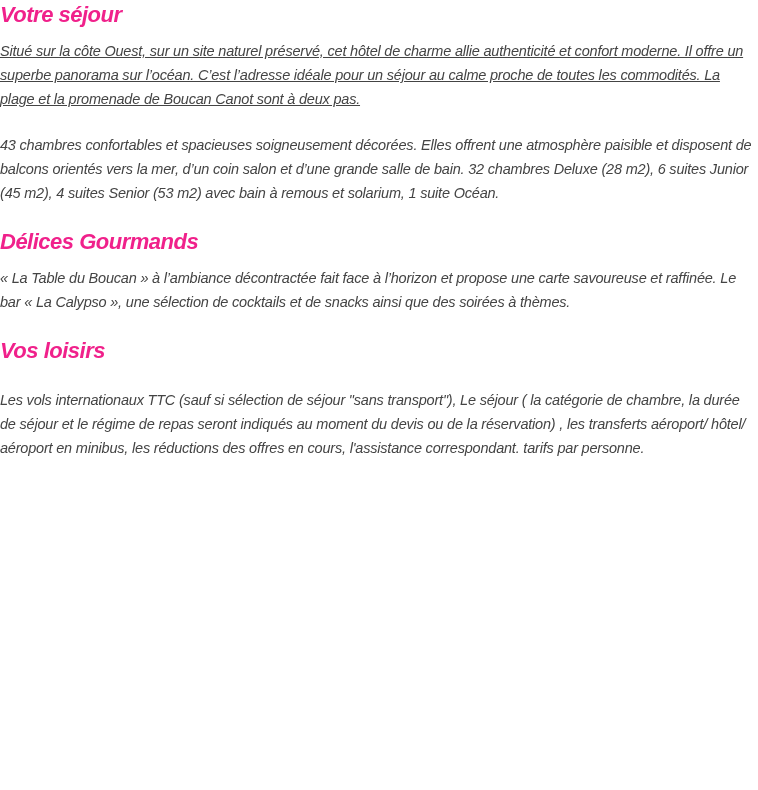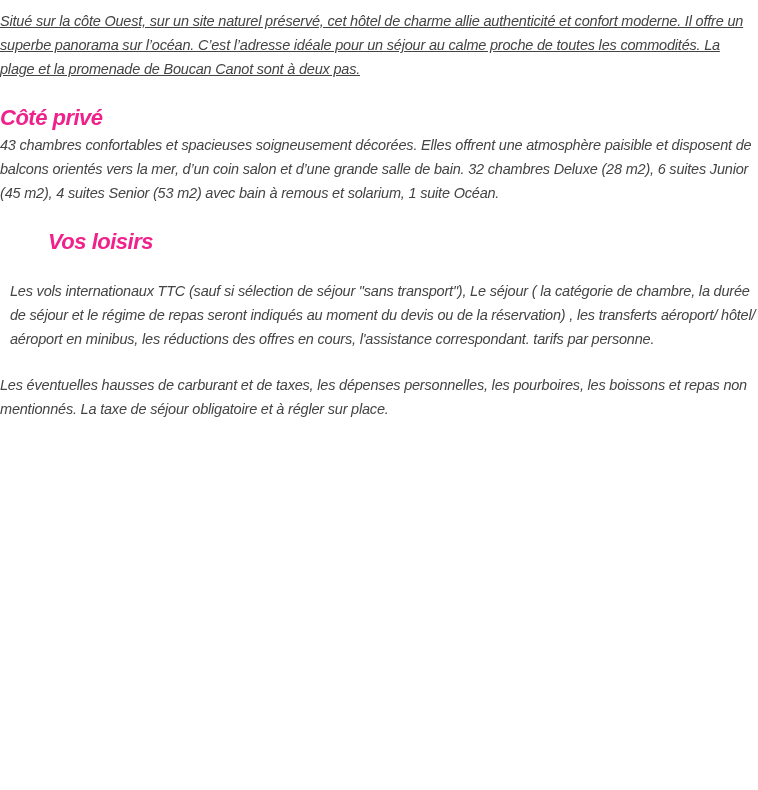--- a/index.html
+++ b/index.html
@@ -38,47 +38,50 @@
     line-height: 24px;
     margin: 0;
     letter-spacing: -0.2px;
   }
   #s0 .section-title { padding-top: 0; }
   #s0 .section-text { margin-top: 9px; text-decoration: underline; }
   #s1 { margin-top: 22px; }
   #s1 .section-text { }
   #s2 { margin-top: 22px; }
   #s2 .section-text { margin-top: 9px; }
-  #s3 { margin-top: 22px; padding-left: 48px; }
+  #s3 { margin-top: 22px; }
   #s3 .section-text { margin-top: 9px; }
   #s4 { margin-top: 22px; }
-  #s4 .section-text { margin-top: 21px; padding-left: 10px; }
+  #s4 .section-text { margin-top: 21px; }
   #s5 { margin-top: 22px; }
   #s5 .section-text { margin-top: 15px; }
 </style>
 </head>
 <body>
 
 <div class="content">
 
   <div class="section" id="s0">
+    <h2 class="section-title">Votre séjour</h2>
     <p class="section-text">Situé sur la côte Ouest, sur un site naturel préservé, cet hôtel de charme allie authenticité et confort moderne. Il offre un superbe panorama sur l’océan. C’est l’adresse idéale pour un séjour au calme proche de toutes les commodités. La plage et la promenade de Boucan Canot sont à deux pas.</p>
   </div>
 
   <div class="section" id="s1">
-    <h2 class="section-title">Côté privé</h2>
     <p class="section-text">43 chambres confortables et spacieuses soigneusement décorées. Elles offrent une atmosphère paisible et disposent de balcons orientés vers la mer, d’un coin salon et d’une grande salle de bain. 32 chambres Deluxe (28 m2), 6 suites Junior (45 m2), 4 suites Senior (53 m2) avec bain à remous et solarium, 1 suite Océan.</p>
   </div>
 
+  <div class="section" id="s2">
+    <h2 class="section-title">Délices Gourmands</h2>
+    <p class="section-text">« La Table du Boucan » à l’ambiance décontractée fait face à l’horizon et propose une carte savoureuse et raffinée. Le bar « La Calypso », une sélection de cocktails et de snacks ainsi que des soirées à thèmes.</p>
+  </div>
 
   <div class="section" id="s3">
     <h2 class="section-title">Vos loisirs</h2>
   </div>
 
   <div class="section" id="s4">
     <p class="section-text">Les vols internationaux TTC (sauf si sélection de séjour "sans transport"), Le séjour ( la catégorie de chambre, la durée de séjour et le régime de repas seront indiqués au moment du devis ou de la réservation) , les transferts aéroport/ hôtel/ aéroport en minibus, les réductions des offres en cours, l'assistance correspondant. tarifs par personne.</p>
   </div>
 
   <div class="section" id="s5">
-    <p class="section-text">Les éventuelles hausses de carburant et de taxes, les dépenses personnelles, les pourboires, les boissons et repas non mentionnés. La taxe de séjour obligatoire et à régler sur place.</p>
   </div>
 
 </div>
 
 </body></html>

